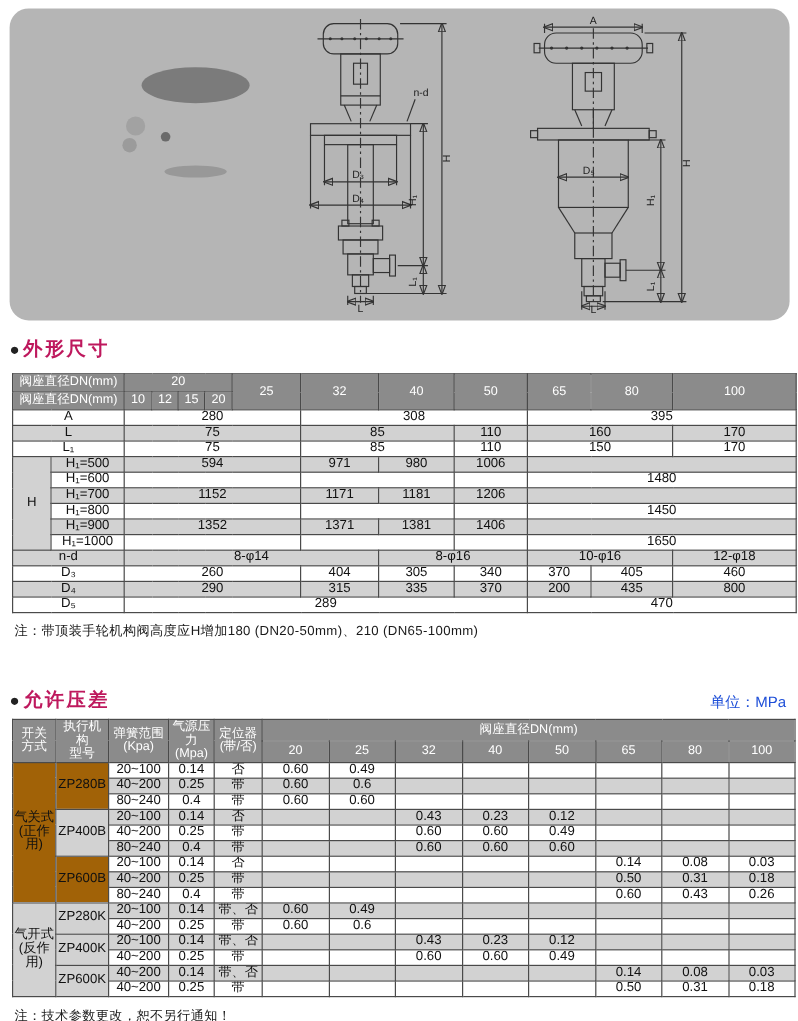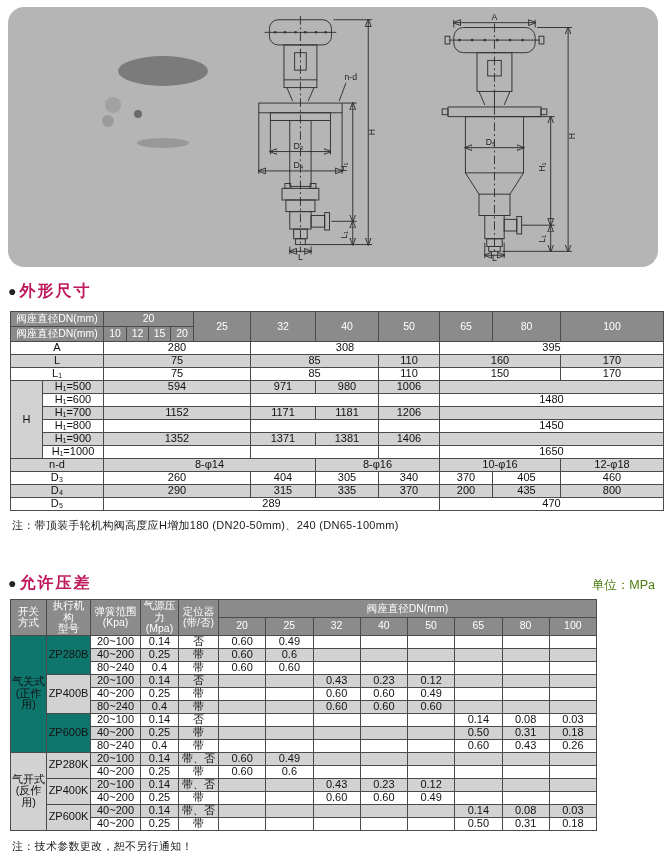--- a/index.html
+++ b/index.html
@@ -18,30 +18,30 @@
   .fig-right{left:424px;top:5px;width:155px;height:250px;}
   .fig line,.fig rect,.fig path{stroke:#333;fill:none;stroke-width:1;}
   .fig .dot{fill:#333;stroke:none;}
   .fig text{fill:#1d1d1d;font-size:9px;stroke:none;font-family:inherit;}
   .cl{stroke-dasharray:9 3 2 3;stroke-width:0.8;}
   .ph rect,.ph ellipse,.ph circle,.ph path,.ph line{stroke:none;}
   .sec-title{display:flex;align-items:center;margin:12px 0 0 8px;height:24px;}
   .bullet{font-size:14px;margin-right:3px;line-height:1;color:#222;}
   .sec-title .txt{font-size:16px;font-weight:bold;letter-spacing:2px;color:#be185d;}
   .sec2head{display:flex;justify-content:space-between;align-items:flex-end;margin-right:10px;}
-  .unit{font-size:12.5px;color:#4d7c0f;margin-bottom:1px;margin-top:44px;}
-  table.t{border-collapse:collapse;table-layout:fixed;width:587px;margin:8px 0 0 10px;}
+  .unit{font-size:12.5px;color:#1d4ed8;margin-bottom:1px;margin-top:44px;}
+  table.t{border-collapse:collapse;table-layout:fixed;width:653px;margin:8px 0 0 10px;}
   table.t td{
     border:1px solid #4a4a4a;text-align:center;vertical-align:middle;
     padding:0 1px;font-size:11px;height:12px;line-height:11.5px;overflow:hidden;
     background:#fff;color:#111;
   }
   table.t tr.hr td{background:#8b8b8b;color:#fff;font-size:10.5px;height:14px;}
   table.t tr.sh td{background:#d2d2d2;}
-  table.t td.lab{background:#0f766e;}
+  table.t td.lab{background:#a16207;}
   .prel{white-space:pre-line;}
   .note{margin:7px 0 0 12px;font-size:11px;color:#1a1a1a;letter-spacing:0.3px;}
   .note2{margin-top:8px;}
 </style>
 </head>
 <body>
 
 <div class="panel">
 
   <svg class="fig fig-photo ph" viewBox="0 0 152 252">
@@ -350,21 +350,21 @@
     <td>800</td>
   </tr>
   <tr>
     <td colspan="2">D₅</td>
     <td colspan="8">289</td>
     <td colspan="3">470</td>
   </tr>
 </tbody>
   </table>
 
-<div class="note">注：带顶装手轮机构阀高度应H增加180 (DN20-50mm)、240 (DN65-100mm)</div>
+<div class="note">注：带顶装手轮机构阀高度应H增加180 (DN20-50mm)、210 (DN65-100mm)</div>
 
 <div class="sec2head">
   <div class="sec-title" style="margin-top:9px">
     <span class="bullet">●</span>
     <span class="txt">允许压差</span>
   </div>
   <div class="unit">单位：MPa</div>
 </div>
 
 <table class="t t2" style="margin-top:4px">

